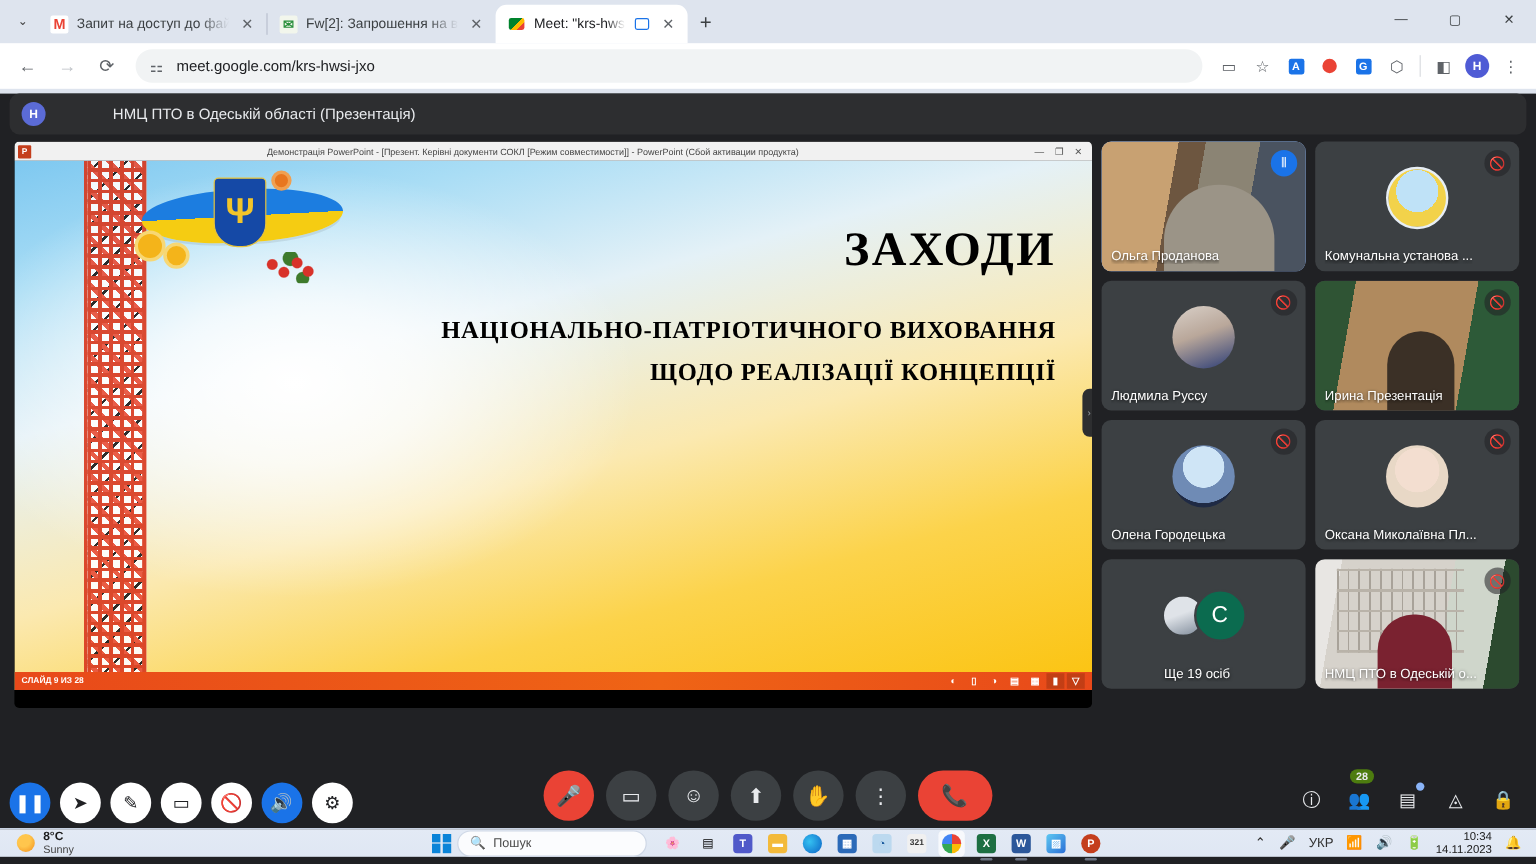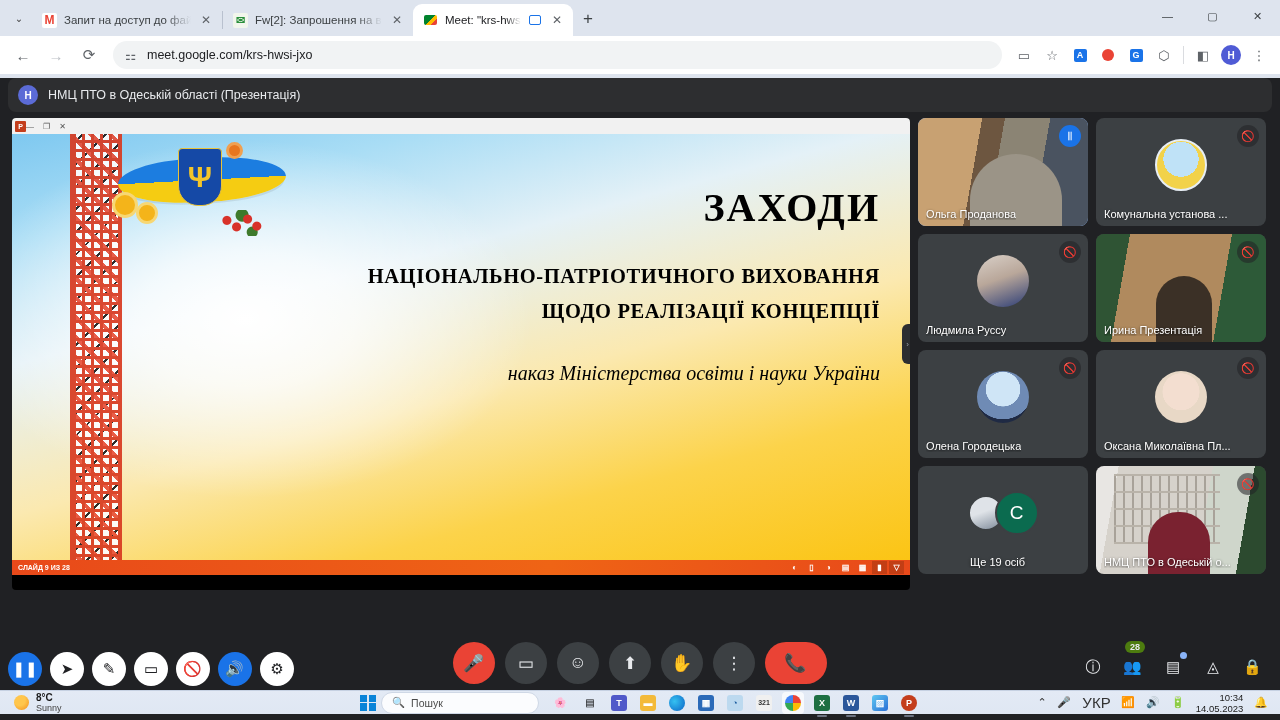--- a/index.html
+++ b/index.html
@@ -80,21 +80,21 @@
   .avatar-h { width:20px; height:20px; border-radius:50%; background:#4f5bd5; color:#fff; font-size:10px; display:flex; align-items:center; justify-content:center; font-weight:600; }
   .omni-sep { width:1px; height:18px; background:#dadce0; margin:0 4px; }
 
   
   .meet { width:1280px; height:616px; background:#202124; position:relative; }
   .meet-header {
     height: 34px; margin: 4px 8px 0; background:#2d2e30; border-radius:8px;
     display:flex; align-items:center; padding: 0 10px; gap:10px;
   }
   .mh-avatar { width:20px;height:20px;border-radius:50%;background:#5b6bd6;color:#fff;font-size:10px;display:flex;align-items:center;justify-content:center;font-weight:600;}
-  .mh-title { color:#e8eaed; font-size:12.5px; font-weight:500; }
+  .mh-title { color:#e8eaed; font-size:12.5px; font-weight:500;margin-left:46px; }
 
   .meet-body { display:flex; gap:8px; padding: 6px 10px 0 12px; height:474px; }
 
   
   .share { width: 898px; height: 472px; background:#000; border-radius:4px; overflow:hidden; position:relative; }
   .ppt-titlebar {
     height:16px; background:#f1f1f1; display:flex; align-items:center; padding:0 3px;
     font-size:7.5px; color:#444;
   }
   .ppt-ico { width:11px;height:11px;background:#c43e1c;border-radius:1px;color:#fff;font-size:7px;display:flex;align-items:center;justify-content:center;font-weight:700;}
@@ -352,20 +352,21 @@
     <div class="meet-header">
       <span class="mh-avatar">H</span>
       <span class="mh-title">НМЦ ПТО в Одеській області (Презентація)</span>
     </div>
 
     <div class="meet-body">
 
       <div class="share">
         <div class="ppt-titlebar">
           <span class="ppt-ico">P</span>
+          <span class="ppt-caption">Демонстрація PowerPoint - [Презент. Керівні документи СОКЛ [Режим совместимости]] - PowerPoint (Сбой активации продукта)</span>
           <span class="ppt-winbtn">
             <span>—</span>
             <span>❐</span>
             <span>✕</span>
           </span>
         </div>
 
         <div class="slide">
           <div class="vyshyvanka"></div>
 
@@ -375,21 +376,20 @@
             <div class="sunflower sf1"></div>
             <div class="sunflower sf2"></div>
             <div class="sunflower sf3"></div>
             <div class="berries"></div>
           </div>
 
           <div class="slide-text">
             <div class="slide-h1">ЗАХОДИ</div>
             <div class="slide-l">НАЦІОНАЛЬНО-ПАТРІОТИЧНОГО ВИХОВАННЯ</div>
             <div class="slide-l">ЩОДО РЕАЛІЗАЦІЇ КОНЦЕПЦІЇ</div>
-            <div class="slide-sub">наказ Міністерства освіти і науки України</div>
           </div>
 
           <div class="ppt-statusbar">
             <span>СЛАЙД 9 ИЗ 28</span>
             <span class="ppt-sb-icons">
               <div>◐</div>
               <div>▯</div>
               <div>◑</div>
               <div>▤</div>
               <div>▦</div>
@@ -550,23 +550,23 @@
       <div class="tb-app">
           <span class="sq" style="background:#c43e1c;border-radius:50%">P</span>
           <span class="under"></span>
         </div>
     </div>
   </div>
 
   <div class="tray">
     <div class="tray-i">⌃</div>
     <div class="tray-i" style="color:#2b6ab8">🎤</div>
-    <div class="tray-i" style="font-size:15px">УКР</div>
+    <div class="tray-i" style="font-size:11px">УКР</div>
     <div class="tray-i">📶</div>
     <div class="tray-i">🔊</div>
     <div class="tray-i">🔋</div>
     <div class="clock">
       <div>10:34</div>
-      <div>14.05.2023</div>
+      <div>14.11.2023</div>
     </div>
     <div class="tray-i">🔔</div>
   </div>
 </div>
 
 </body></html>

